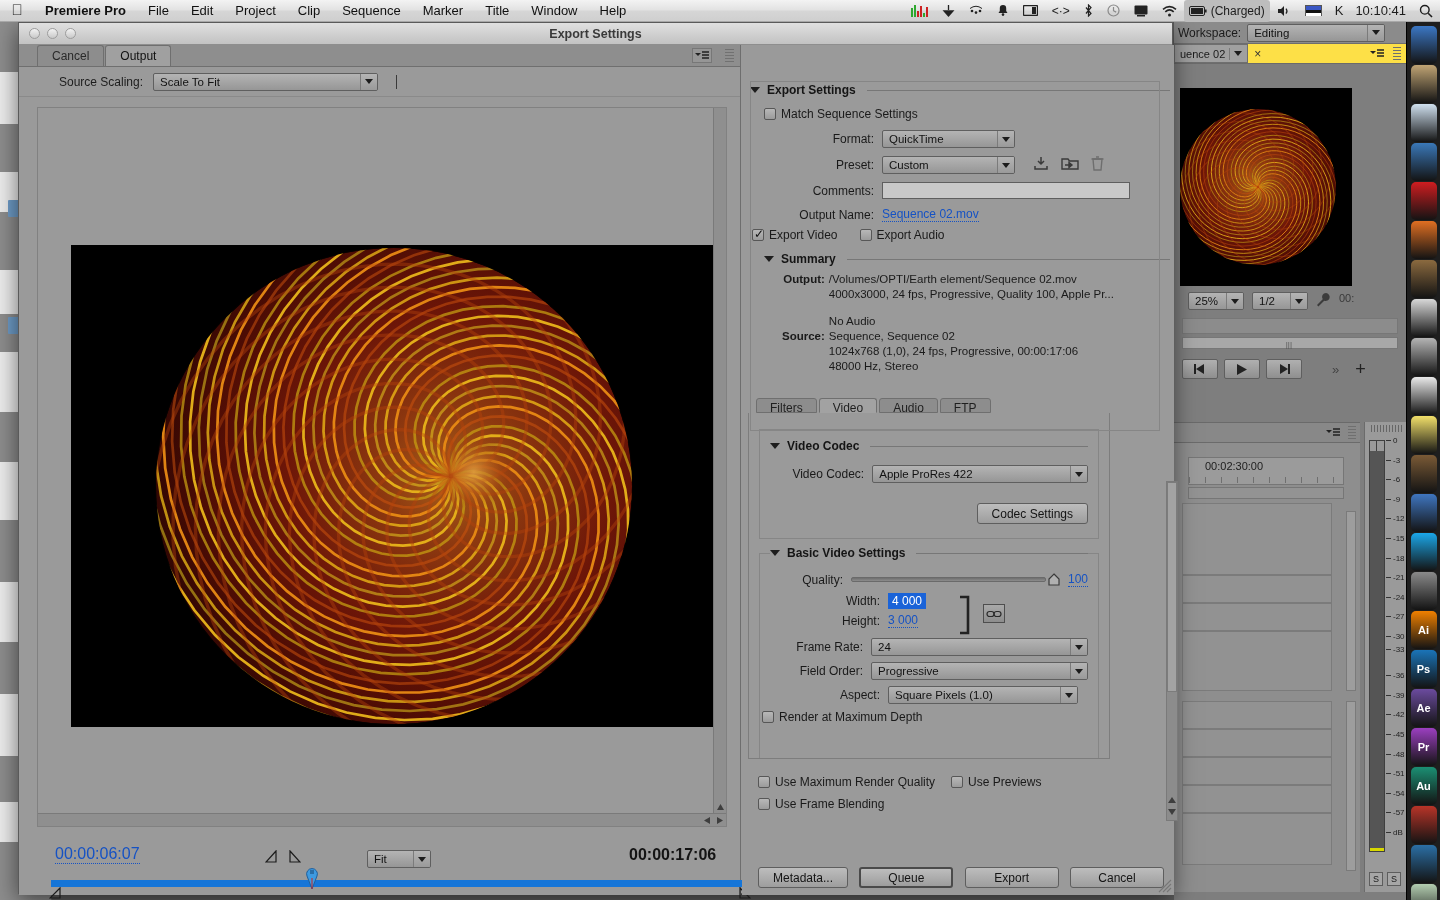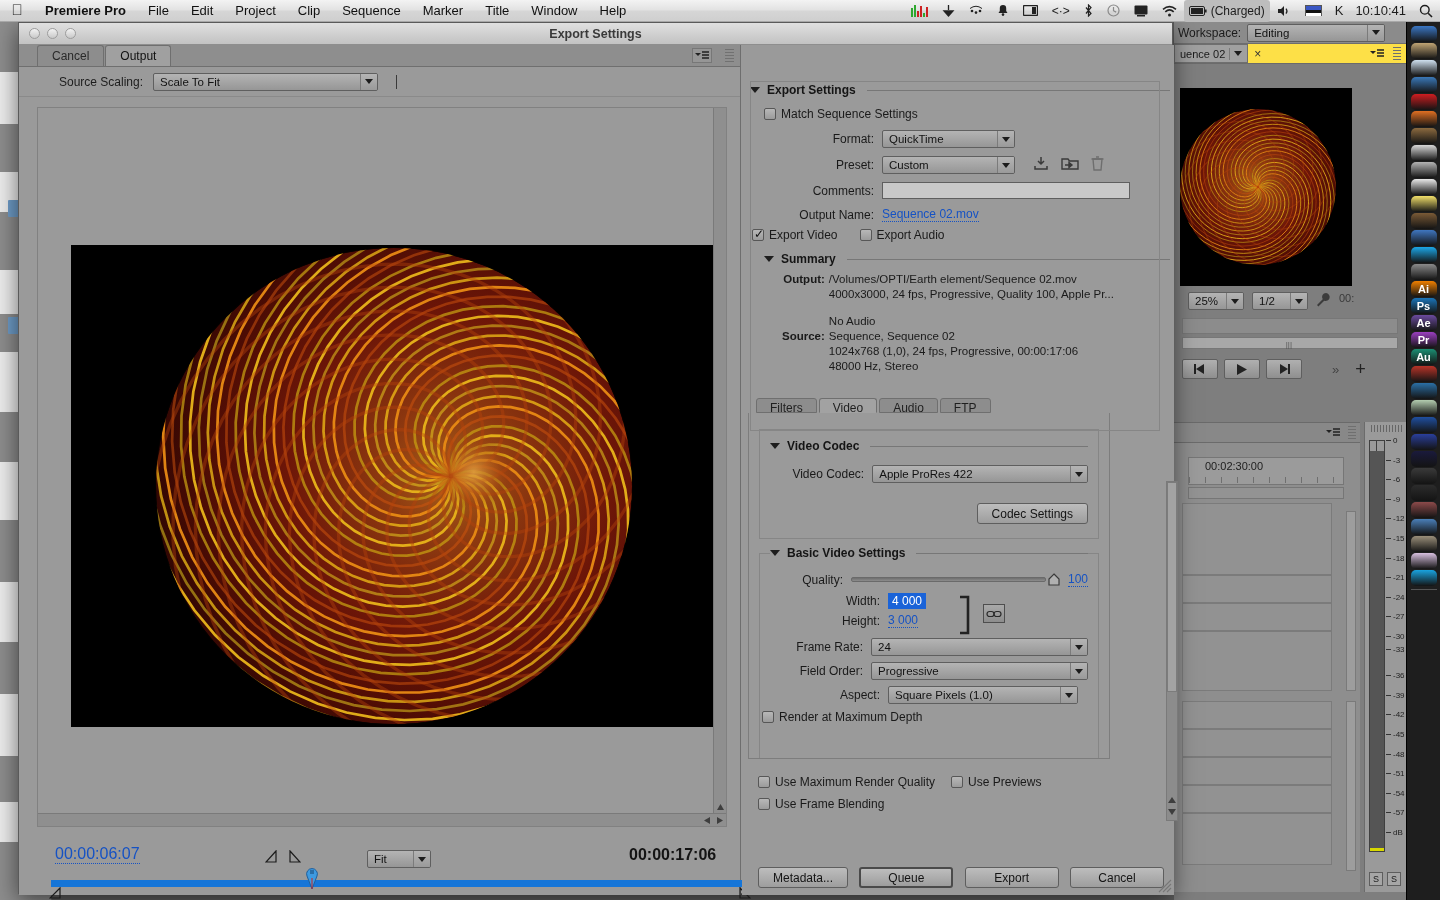--- a/index.html
+++ b/index.html
@@ -165,21 +165,21 @@
   .meter{ position:absolute; left:190px; top:400px; width:42px; height:470px; background:#9a9a9a; border-left:1px solid #6b6b6b;}
   .meter-bar{ position:absolute; left:4px; top:18px; width:16px; bottom:40px; background:#555; border:1px solid #3f3f3f;}
   .meter-scale{ position:absolute; left:21px; top:14px; width:22px; bottom:34px; }
   .mtick{ position:absolute; left:0; font-size:8px; color:#1e1e1e; white-space:nowrap; }
   .mtick i{ position:absolute; left:0; top:4px; width:5px; height:1px; background:#333;}
   .sbtn{ width:14px;height:14px; border:1px solid #5d5d5d; background:#a6a6a6; font-size:9px; display:flex;align-items:center;justify-content:center;}
 
   
   .dock{ position:absolute; right:0; top:22px; width:34px; height:878px; background:#1e1e1e; border-left:1px solid #000; z-index:60;
          display:flex; flex-direction:column; align-items:center; padding-top:4px; gap:1px; overflow:hidden;}
-  .dockicon{ width:26px; height:16px; border-radius:5px; display:flex; align-items:center; justify-content:center;
+  .dockicon{ width:26px; height:38px; border-radius:5px; display:flex; align-items:center; justify-content:center;
              font-size:11px; font-weight:bold; color:#fff; position:relative; flex:none;}
   .dockicon .run{ position:absolute; right:-6px; top:11px; width:3px;height:3px;border-radius:50%; background:#9fe8ff;}
   .dock-sep{ width:26px; height:1px; background:#555; margin:2px 0;}
 </style>
 </head>
 <body>
 
 <div id="root">
 
   <div class="menubar">

